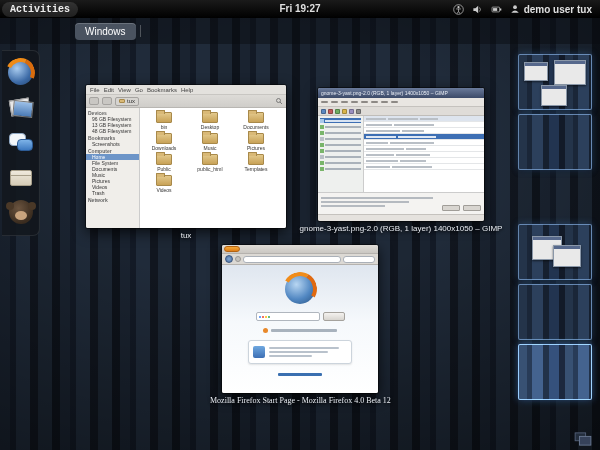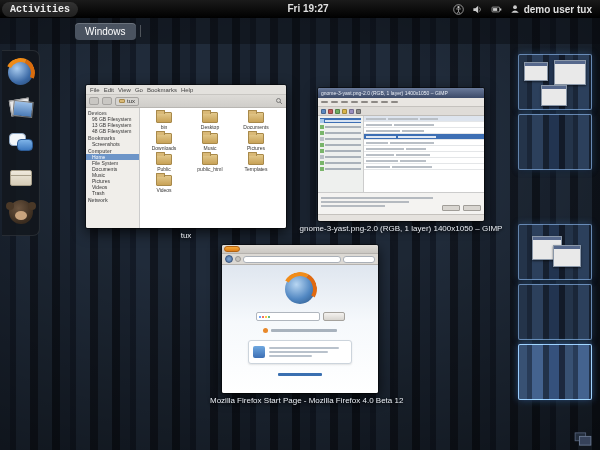--- a/index.html
+++ b/index.html
@@ -17,21 +17,21 @@
   .vignette { position:absolute; inset:0; z-index:1; pointer-events:none;
     background:radial-gradient(ellipse 120% 95% at 45% 35%, rgba(0,0,0,0) 30%, rgba(0,0,0,0.55) 95%); }
 
   
   .topbar { position:absolute; top:0; left:0; right:0; height:18px; z-index:6;
     background:linear-gradient(#1a1a1a,#000); display:flex; align-items:center;
     justify-content:space-between; font-weight:bold; }
   .activities { font-size:10px; color:#eee; padding:2px 8px; margin-left:2px;
     border-radius:9px; background:rgba(255,255,255,0.12); cursor:pointer;font-family:Liberation Mono, monospace; }
   .clock { position:absolute; left:50%; transform:translateX(-50%); top:0; height:18px;
-    line-height:18px; font-size:10px; color:#e0e0e0;margin-left:8px; }
+    line-height:18px; font-size:10px; color:#e0e0e0; }
   .tray { display:flex; align-items:center; gap:8px; padding-right:8px; font-size:10px; color:#e0e0e0; }
   .ticon svg { width:11px; height:11px; display:block; }
   .user { display:flex; align-items:center; gap:4px; }
   .user svg { width:10px; height:10px; display:block; }
 
   
   .ovbar { position:absolute; top:18px; left:0; right:0; height:26px; z-index:5;
     background:rgba(8,11,16,0.45); display:flex; align-items:center; }
   .tabs { margin-left:75px; display:flex; align-items:center; gap:4px; }
   .tab { font-size:10px; color:#c3c9d2; padding:3px 10px; border-radius:4px; cursor:pointer; }
@@ -477,21 +477,21 @@
         <span class="f-infoicon"></span>
         <span class="f-infolines">
           <span class="f-iline" style="display:block; width:90%"></span>
           <span class="f-iline" style="display:block; width:75%"></span>
           <span class="f-iline" style="display:block; width:55%"></span>
         </span>
       </div>
       <div class="f-bluelink"></div>
     </div>
   </div>
-  <div class="caption" style="left:210px; top:396px; width:180px;">Mozilla Firefox Start Page - Mozilla Firefox 4.0 Beta 12</div>
+  <div class="caption" style="left:210px; top:396px; width:180px;font-family:Liberation Serif, serif;">Mozilla Firefox Start Page - Mozilla Firefox 4.0 Beta 12</div>
 
   <aside>
     <div class="ws stripes" style="top:54px;">
       <div class="ws-win" style="left:5px; top:7px; width:24px; height:19px;">
           <div class="bar"></div>
         </div>
       <div class="ws-win" style="left:35px; top:5px; width:32px; height:25px;">
           <div class="bar"></div>
         </div>
       <div class="ws-win" style="left:22px; top:30px; width:26px; height:21px;">

